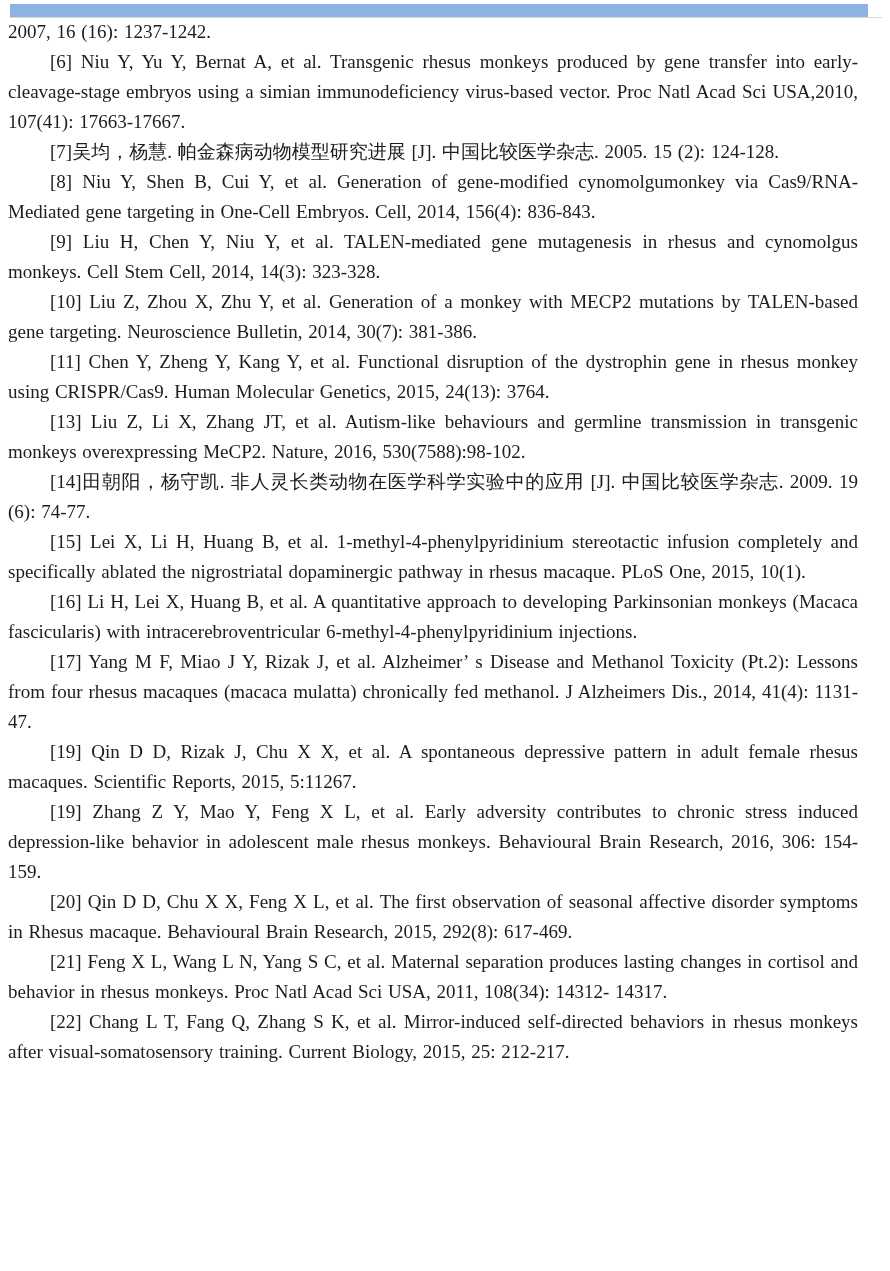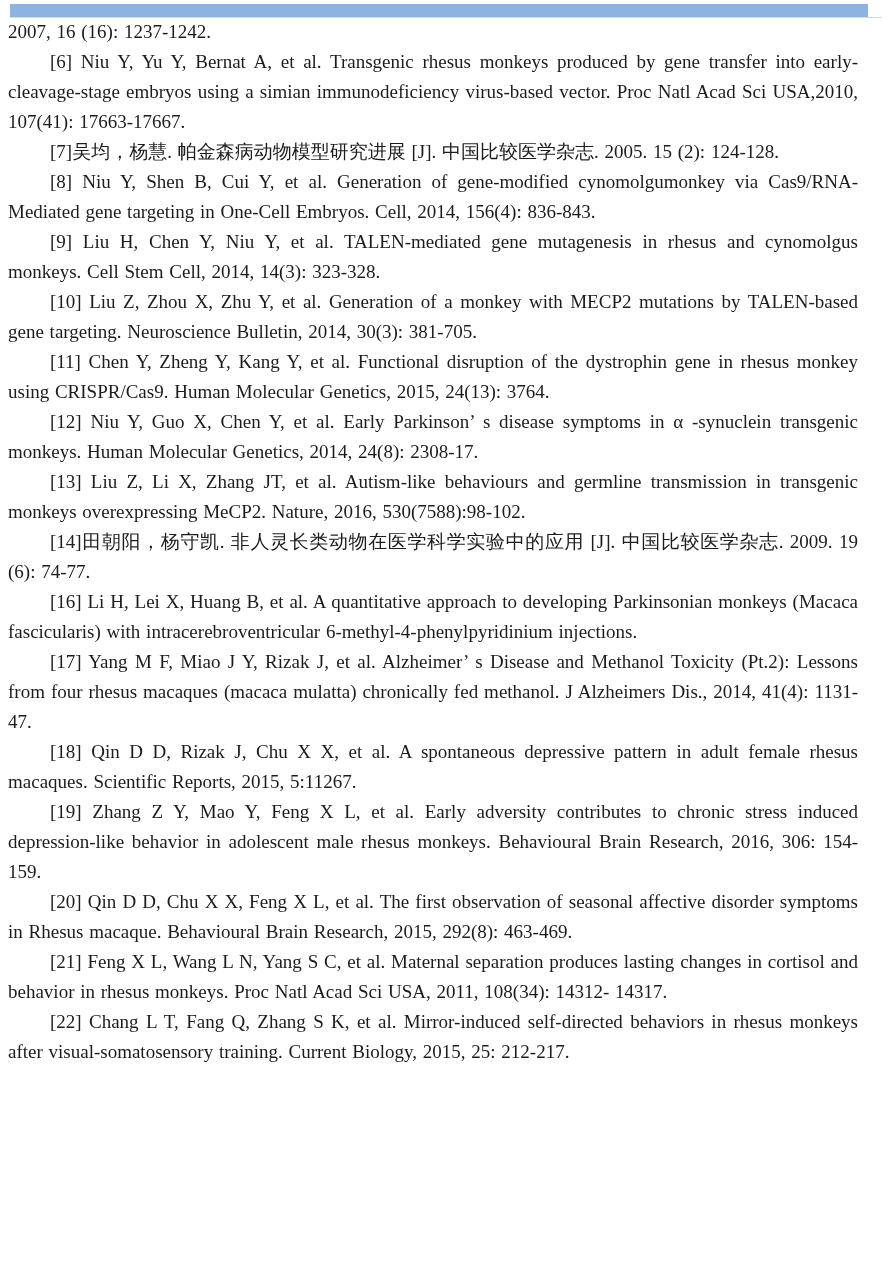--- a/index.html
+++ b/index.html
@@ -50,28 +50,28 @@
 
 <div class="page" style="color: rgb(28, 28, 28); background: rgb(255, 255, 255);">
   <div class="accent-bar top" style="background: rgb(141, 179, 226);"></div>
   <div class="rule top-rule" style="background: rgb(217, 217, 217);"></div>
   <div class="content">
       <p class="ref no-indent">2007, 16 (16): 1237-1242.</p>
       <p class="ref">[6] Niu Y, Yu Y, Bernat A, et al. Transgenic rhesus monkeys produced by gene transfer into early-cleavage-stage embryos using a simian immunodeficiency virus-based vector. Proc Natl Acad Sci USA,2010, 107(41): 17663-17667.</p>
       <p class="ref">[7]吴均，杨慧. 帕金森病动物模型研究进展 [J]. 中国比较医学杂志. 2005. 15 (2): 124-128.</p>
       <p class="ref">[8] Niu Y, Shen B, Cui Y, et al. Generation of gene-modified cynomolgumonkey via Cas9/RNA-Mediated gene targeting in One-Cell Embryos. Cell, 2014, 156(4): 836-843.</p>
       <p class="ref">[9] Liu H, Chen Y, Niu Y, et al. TALEN-mediated gene mutagenesis in rhesus and cynomolgus monkeys. Cell Stem Cell, 2014, 14(3): 323-328.</p>
-      <p class="ref">[10] Liu Z, Zhou X, Zhu Y, et al. Generation of a monkey with MECP2 mutations by TALEN-based gene targeting. Neuroscience Bulletin, 2014, 30(3): 381-705.</p>
+      <p class="ref">[10] Liu Z, Zhou X, Zhu Y, et al. Generation of a monkey with MECP2 mutations by TALEN-based gene targeting. Neuroscience Bulletin, 2014, 30(7): 381-386.</p>
       <p class="ref">[11] Chen Y, Zheng Y, Kang Y, et al. Functional disruption of the dystrophin gene in rhesus monkey using CRISPR/Cas9. Human Molecular Genetics, 2015, 24(13): 3764.</p>
-      <p class="ref">[12] Niu Y, Guo X, Chen Y, et al. Early Parkinson’ s disease symptoms in α -synuclein transgenic monkeys. Human Molecular Genetics, 2014, 24(8): 2308-17.</p>
       <p class="ref">[13] Liu Z, Li X, Zhang JT, et al. Autism-like behaviours and germline transmission in transgenic monkeys overexpressing MeCP2. Nature, 2016, 530(7588):98-102.</p>
       <p class="ref">[14]田朝阳，杨守凯. 非人灵长类动物在医学科学实验中的应用 [J]. 中国比较医学杂志. 2009. 19 (6): 74-77.</p>
+      <p class="ref">[15] Lei X, Li H, Huang B, et al. 1-methyl-4-phenylpyridinium stereotactic infusion completely and specifically ablated the nigrostriatal dopaminergic pathway in rhesus macaque. PLoS One, 2015, 10(1).</p>
       <p class="ref">[16] Li H, Lei X, Huang B, et al. A quantitative approach to developing Parkinsonian monkeys (Macaca fascicularis) with intracerebroventricular 6-methyl-4-phenylpyridinium injections.</p>
       <p class="ref">[17] Yang M F, Miao J Y, Rizak J, et al. Alzheimer’ s Disease and Methanol Toxicity (Pt.2): Lessons from four rhesus macaques (macaca mulatta) chronically fed methanol. J Alzheimers Dis., 2014, 41(4): 1131-47.</p>
-      <p class="ref">[18] Qin D D, Rizak J, Chu X X, et al. A spontaneous depressive pattern in adult female rhesus macaques. Scientific Reports, 2015, 5:11267.</p>
+      <p class="ref">[19] Qin D D, Rizak J, Chu X X, et al. A spontaneous depressive pattern in adult female rhesus macaques. Scientific Reports, 2015, 5:11267.</p>
       <p class="ref">[19] Zhang Z Y, Mao Y, Feng X L, et al. Early adversity contributes to chronic stress induced depression-like behavior in adolescent male rhesus monkeys. Behavioural Brain Research, 2016, 306: 154-159.</p>
-      <p class="ref">[20] Qin D D, Chu X X, Feng X L, et al. The first observation of seasonal affective disorder symptoms in Rhesus macaque. Behavioural Brain Research, 2015, 292(8): 463-469.</p>
+      <p class="ref">[20] Qin D D, Chu X X, Feng X L, et al. The first observation of seasonal affective disorder symptoms in Rhesus macaque. Behavioural Brain Research, 2015, 292(8): 617-469.</p>
       <p class="ref">[21] Feng X L, Wang L N, Yang S C, et al. Maternal separation produces lasting changes in cortisol and behavior in rhesus monkeys. Proc Natl Acad Sci USA, 2011, 108(34): 14312- 14317.</p>
       <p class="ref">[22] Chang L T, Fang Q, Zhang S K, et al. Mirror-induced self-directed behaviors in rhesus monkeys after visual-somatosensory training. Current Biology, 2015, 25: 212-217.</p>
     </div>
   <div class="rule bottom-rule" style="background: rgb(217, 217, 217);"></div>
   <div class="accent-bar bottom" style="background: rgb(141, 179, 226);"></div>
 </div>
 
 </body></html>

